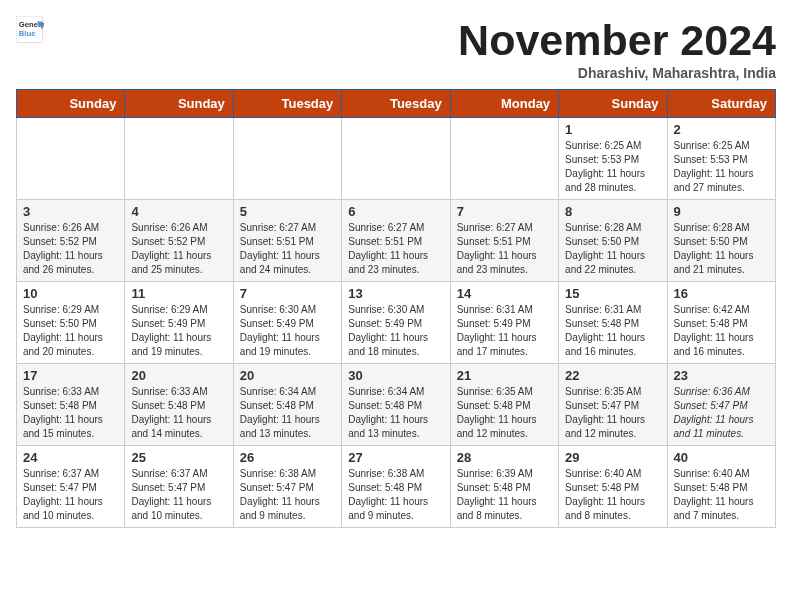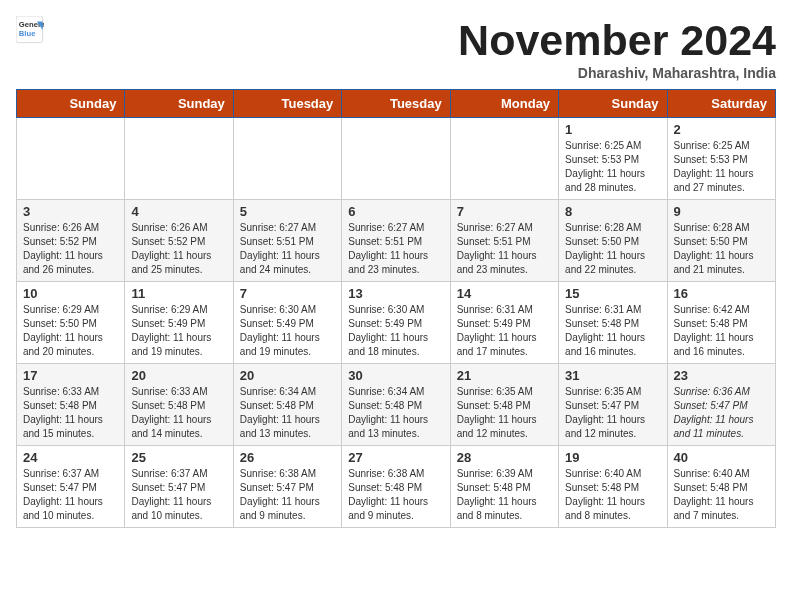--- a/index.html
+++ b/index.html
@@ -243,21 +243,21 @@
 Sunset: 5:48 PM
 Daylight: 11 hours and 13 minutes.</div>
           </td>
           <td>
             <span class="day-num">21</span>
             <div class="day-info" style="white-space: pre-line;">Sunrise: 6:35 AM
 Sunset: 5:48 PM
 Daylight: 11 hours and 12 minutes.</div>
           </td>
           <td>
-            <span class="day-num">31</span>
+            <span class="day-num">22</span>
             <div class="day-info" style="white-space: pre-line;">Sunrise: 6:35 AM
 Sunset: 5:47 PM
 Daylight: 11 hours and 12 minutes.</div>
           </td>
           <td>
             <span class="day-num">23</span>
             <div class="day-info" style="white-space: pre-line; font-style: italic;">Sunrise: 6:36 AM
 Sunset: 5:47 PM
 Daylight: 11 hours and 11 minutes.</div>
           </td>
@@ -287,21 +287,21 @@
 Sunset: 5:48 PM
 Daylight: 11 hours and 9 minutes.</div>
           </td>
           <td>
             <span class="day-num">28</span>
             <div class="day-info" style="white-space: pre-line;">Sunrise: 6:39 AM
 Sunset: 5:48 PM
 Daylight: 11 hours and 8 minutes.</div>
           </td>
           <td>
-            <span class="day-num">19</span>
+            <span class="day-num">29</span>
             <div class="day-info" style="white-space: pre-line;">Sunrise: 6:40 AM
 Sunset: 5:48 PM
 Daylight: 11 hours and 8 minutes.</div>
           </td>
           <td>
             <span class="day-num">40</span>
             <div class="day-info" style="white-space: pre-line;">Sunrise: 6:40 AM
 Sunset: 5:48 PM
 Daylight: 11 hours and 7 minutes.</div>
           </td>

